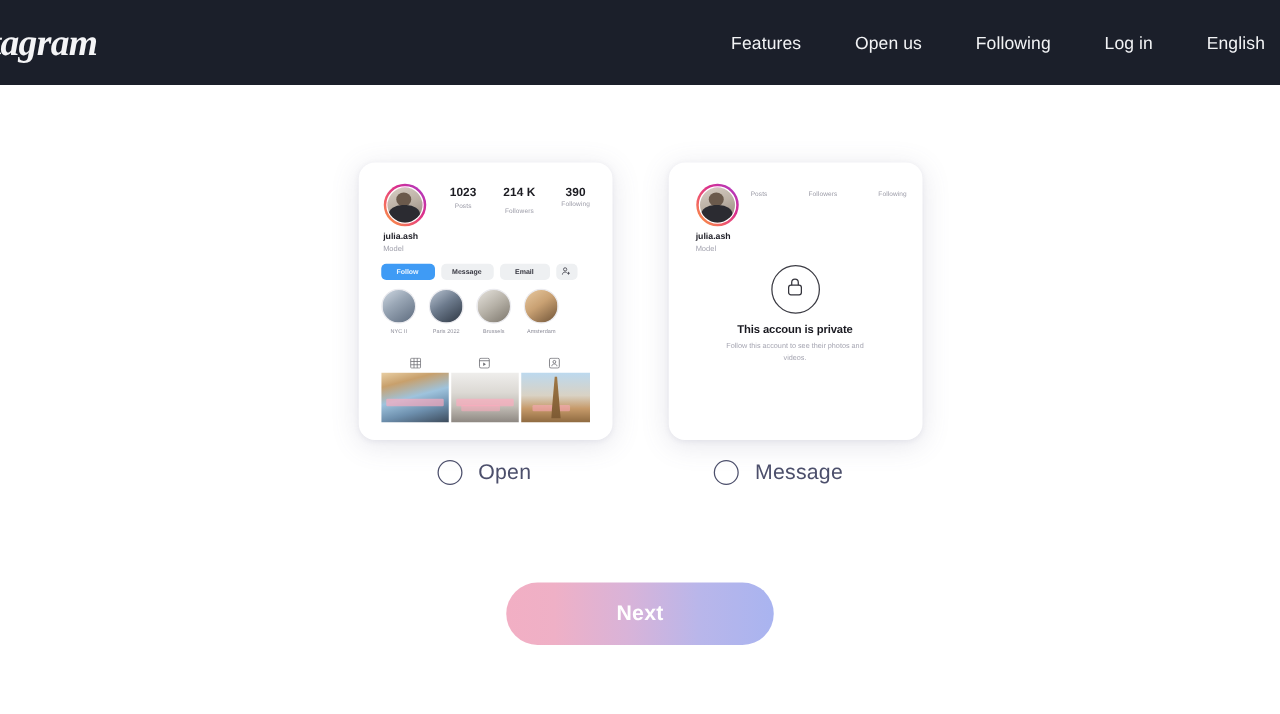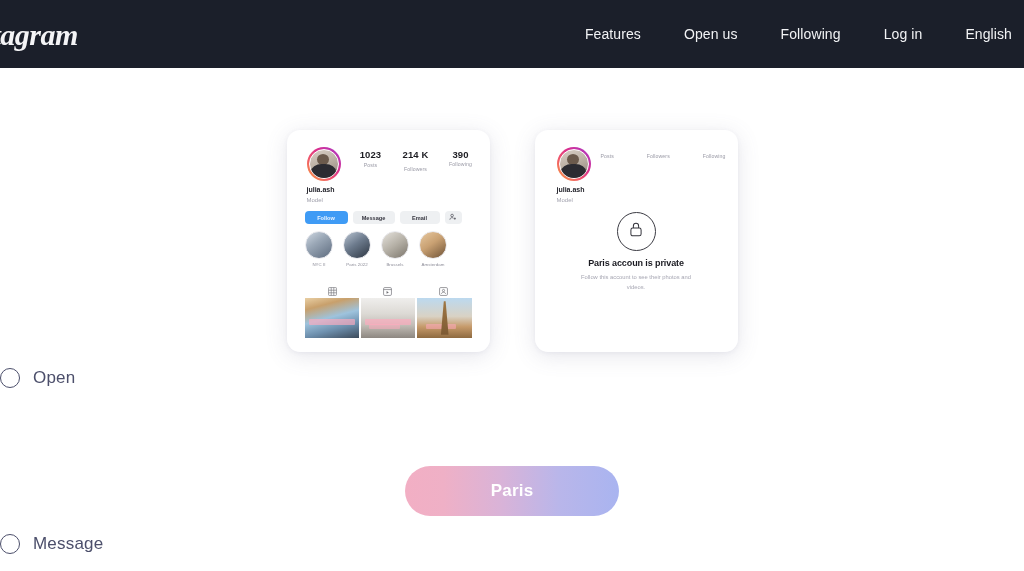--- a/index.html
+++ b/index.html
@@ -318,21 +318,20 @@
     padding: 0 42px;
   }
 
   
   .radios {
     position: absolute;
     top: 300px; left: 0; width: 1024px;
     display: flex;
     justify-content: center;
     gap: 146px;
-    flex-direction: column;
   }
   .radio-opt {
     display: flex;
     align-items: center;
     gap: 13px;
     cursor: pointer;
   }
   .radio-circle {
     width: 20px; height: 20px;
     border-radius: 50%;
@@ -497,33 +496,33 @@
         <div class="lock-circle">
           <span>
             <svg width="16" height="17" viewBox="0 0 20 22" fill="none" stroke="#34343c" stroke-width="1.3">
               <rect x="3.4" y="9.2" width="13.2" height="10" rx="2.4"></rect>
               <path d="M6.6 9.2V6.4a3.4 3.4 0 0 1 6.8 0v2.8"></path>
             </svg>
           </span>
         </div>
       </div>
 
-      <div class="private-title">Paris accoun is private</div>
+      <div class="private-title">This accoun is private</div>
       <div class="private-sub">Follow this account to see their photos and videos.</div>
     </div>
   </div>
 
   <div class="radios">
     <div class="radio-opt">
       <span class="radio-circle"></span>
       <span class="radio-lbl">Open</span>
     </div>
     <div class="radio-opt">
       <span class="radio-circle"></span>
       <span class="radio-lbl">Message</span>
     </div>
   </div>
 
   <div class="next-wrap">
-    <button class="next-btn">Paris</button>
+    <button class="next-btn">Next</button>
   </div>
 
 </div>
 
 </body></html>

